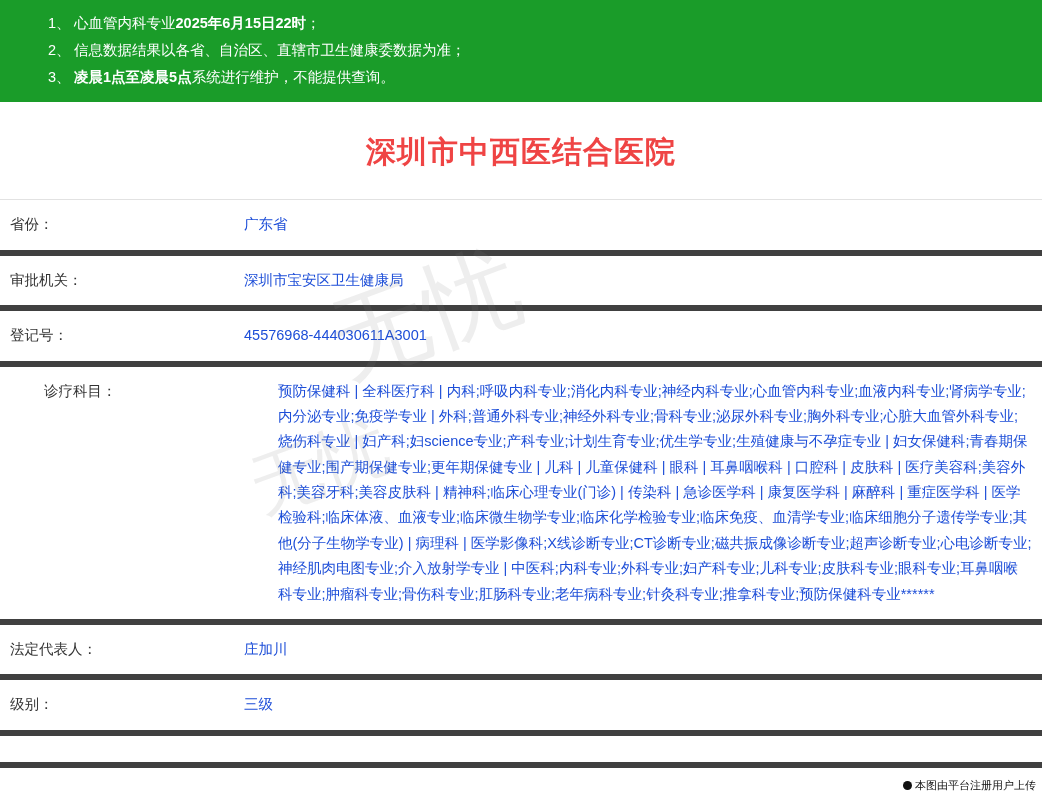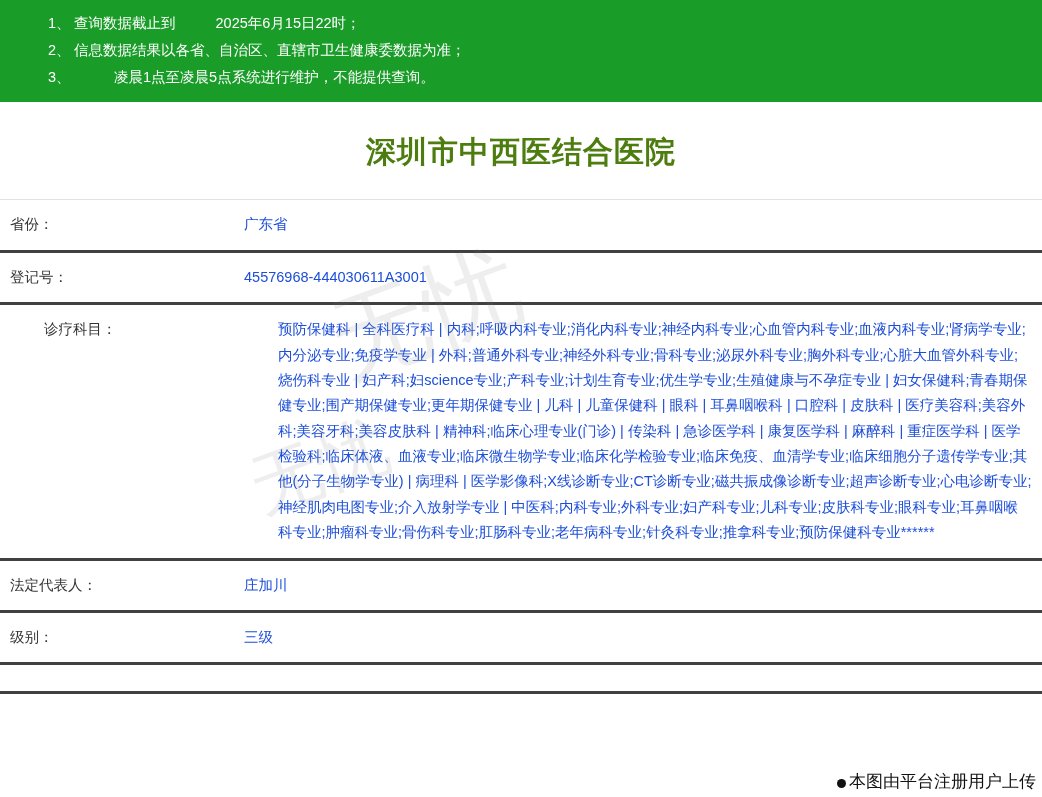--- a/index.html
+++ b/index.html
@@ -26,45 +26,44 @@
   }
   .notice-line {
     padding-left: 48px;
     white-space: nowrap;
   }
   .notice-line .num {
     display: inline-block;
     width: 26px;
   }
   .notice b {
-    font-weight: normal;
-    margin-left: 40px;
+    font-weight: bold;
   }
 
   
   .title-wrap {
     text-align: center;
     padding: 30px 0 26px 0;
   }
   .hospital-title {
     font-size: 30px;
     font-weight: bold;
-    color: #4d7c0f;
+    color: #ef4444;
     letter-spacing: 1px;
   }
 
   
   table.info {
     width: 100%;
     border-collapse: collapse;
     font-size: 14.5px;
   }
   table.info tr {
     border-top: 1px solid #e2e2e2;
-    border-bottom: 3px solid #404040;
+    border-bottom: 6px solid #404040;
   }
   table.info td {
     padding: 12px 10px 12px 10px;
     vertical-align: top;
     line-height: 1.75;
   }
   td.label {
     width: 180px;
     color: #333333;
     white-space: nowrap;
@@ -86,21 +85,21 @@
 
   
   .footer {
     text-align: center;
     padding-top: 14px;
   }
   .credit {
     position: absolute;
     right: 6px;
     bottom: 4px;
-    font-size: 17px;
+    font-size: 11px;
     color: #111111;
     white-space: nowrap;
   }
   .credit .dot {
     display: inline-block;
     width: 9px;
     height: 9px;
     border-radius: 50%;
     background: #111111;
     margin-right: 3px;
@@ -123,21 +122,21 @@
     left: 250px;
     top: 420px;
     font-size: 70px;
   }
 </style>
 </head>
 <body>
 
 <div class="notice">
   <div class="notice-line">
-    <span class="num">1、</span><span>查询数据截止到</span><b>2025年6月15日22时</b><span>；</span>
+    <span class="num">1、</span><span>心血管内科专业</span><b>2025年6月15日22时</b><span>；</span>
   </div>
   <div class="notice-line">
     <span class="num">2、</span><span>信息数据结果以各省、自治区、直辖市卫生健康委数据为准；</span>
   </div>
   <div class="notice-line">
     <span class="num">3、</span><b>凌晨1点至凌晨5点</b><span>系统进行维护，不能提供查询。</span>
   </div>
 </div>
 
 <div class="title-wrap">
@@ -145,20 +144,24 @@
 </div>
 
 <div class="watermark">无忧</div>
 <div class="watermark two">无忧</div>
 
 <table class="info">
   <tbody>
       <tr>
     <td class="label">省份：</td>
     <td class="value">广东省</td>
+  </tr>
+  <tr>
+    <td class="label">审批机关：</td>
+    <td class="value">深圳市宝安区卫生健康局</td>
   </tr>
   <tr>
     <td class="label">登记号：</td>
     <td class="value">45576968-444030611A3001</td>
   </tr>
   <tr class="tall">
     <td class="label">诊疗科目：</td>
     <td class="value">预防保健科 | 全科医疗科 | 内科;呼吸内科专业;消化内科专业;神经内科专业;心血管内科专业;血液内科专业;肾病学专业;内分泌专业;免疫学专业 | 外科;普通外科专业;神经外科专业;骨科专业;泌尿外科专业;胸外科专业;心脏大血管外科专业;烧伤科专业 | 妇产科;妇science专业;产科专业;计划生育专业;优生学专业;生殖健康与不孕症专业 | 妇女保健科;青春期保健专业;围产期保健专业;更年期保健专业 | 儿科 | 儿童保健科 | 眼科 | 耳鼻咽喉科 | 口腔科 | 皮肤科 | 医疗美容科;美容外科;美容牙科;美容皮肤科 | 精神科;临床心理专业(门诊) | 传染科 | 急诊医学科 | 康复医学科 | 麻醉科 | 重症医学科 | 医学检验科;临床体液、血液专业;临床微生物学专业;临床化学检验专业;临床免疫、血清学专业;临床细胞分子遗传学专业;其他(分子生物学专业) | 病理科 | 医学影像科;X线诊断专业;CT诊断专业;磁共振成像诊断专业;超声诊断专业;心电诊断专业;神经肌肉电图专业;介入放射学专业 | 中医科;内科专业;外科专业;妇产科专业;儿科专业;皮肤科专业;眼科专业;耳鼻咽喉科专业;肿瘤科专业;骨伤科专业;肛肠科专业;老年病科专业;针灸科专业;推拿科专业;预防保健科专业******</td>
   </tr>
   <tr>

